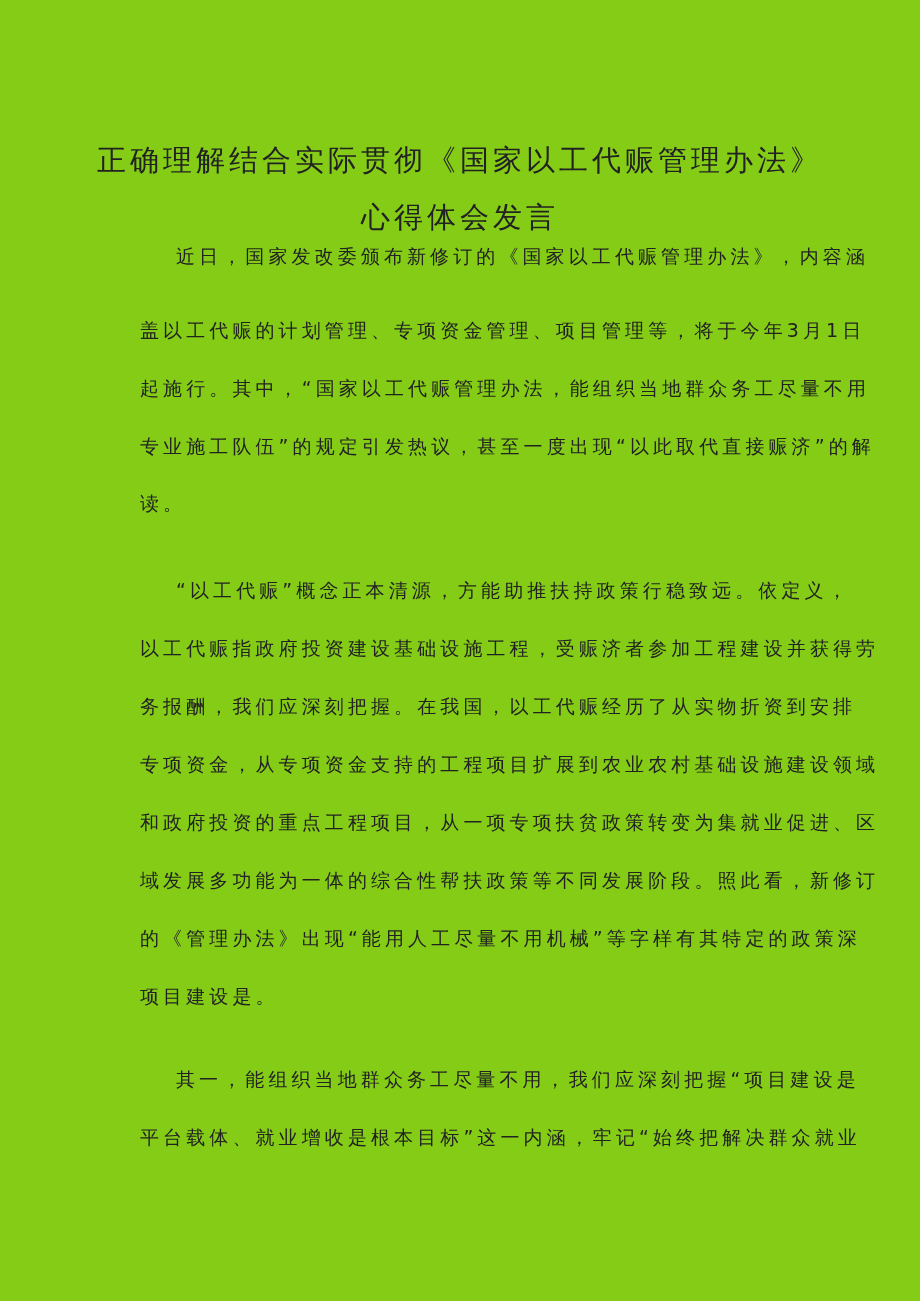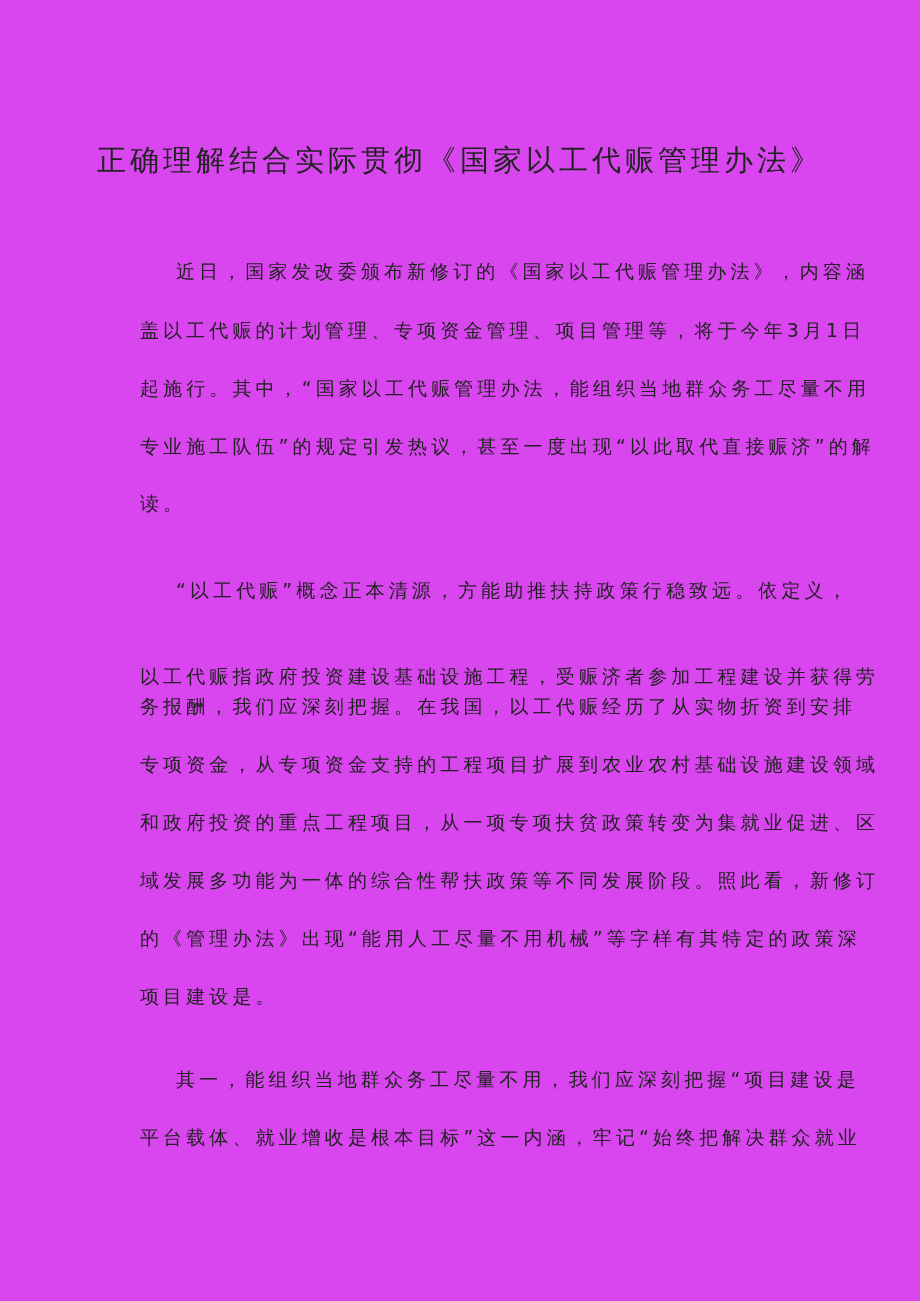--- a/index.html
+++ b/index.html
@@ -1,44 +1,45 @@
 <!DOCTYPE html>
 <html><head>
 <meta charset="utf-8">
 <style>
   html, body { margin: 0; padding: 0; background: #ffffff; }
   body { width: 920px; height: 1301px; position: relative; overflow: hidden;
          font-family: "DejaVu Sans", "Liberation Sans", sans-serif; color: #222; }
-  .page { position: absolute; left: 0; top: 0; width: 920px; height: 1301px; background: #d946ef; }
+  .page { position: absolute; left: 0; top: 0; width: 920px; height: 1301px; background: #84cc16; }
   .title { position: absolute; left: 0; width: 920px; text-align: center;
            font-size: 29px; letter-spacing: 4px; font-weight: normal; color: #222; }
   .title.l1 { top: 141px; }
   .title.l2 { top: 198px; }
   .line { position: absolute; left: 140px; width: 650px; font-size: 19px;
           letter-spacing: 4.1px; white-space: nowrap; color: #222; }
   .line.indent { left: 176px; width: 614px; }
   .para { position: absolute; left: 0; top: 0; }
 </style>
 </head>
 <body>
 
 <div class="page">
   <div class="title l1">正确理解结合实际贯彻《国家以工代赈管理办法》</div>
+  <div class="title l2">心得体会发言</div>
 
   <div class="para">
-    <div class="line indent" style="top:259px">近日，国家发改委颁布新修订的《国家以工代赈管理办法》，内容涵</div>
+    <div class="line indent" style="top:244px">近日，国家发改委颁布新修订的《国家以工代赈管理办法》，内容涵</div>
     <div class="line" style="top:318px">盖以工代赈的计划管理、专项资金管理、项目管理等，将于今年3月1日</div>
     <div class="line" style="top:376px">起施行。其中，“国家以工代赈管理办法，能组织当地群众务工尽量不用</div>
     <div class="line" style="top:434px">专业施工队伍”的规定引发热议，甚至一度出现“以此取代直接赈济”的解</div>
     <div class="line" style="top:491px">读。</div>
   </div>
 
   <div class="para">
     <div class="line indent" style="top:578px">“以工代赈”概念正本清源，方能助推扶持政策行稳致远。依定义，</div>
-    <div class="line" style="top:664px">以工代赈指政府投资建设基础设施工程，受赈济者参加工程建设并获得劳</div>
+    <div class="line" style="top:636px">以工代赈指政府投资建设基础设施工程，受赈济者参加工程建设并获得劳</div>
     <div class="line" style="top:694px">务报酬，我们应深刻把握。在我国，以工代赈经历了从实物折资到安排</div>
     <div class="line" style="top:752px">专项资金，从专项资金支持的工程项目扩展到农业农村基础设施建设领域</div>
     <div class="line" style="top:810px">和政府投资的重点工程项目，从一项专项扶贫政策转变为集就业促进、区</div>
     <div class="line" style="top:868px">域发展多功能为一体的综合性帮扶政策等不同发展阶段。照此看，新修订</div>
     <div class="line" style="top:926px">的《管理办法》出现“能用人工尽量不用机械”等字样有其特定的政策深</div>
     <div class="line" style="top:984px">项目建设是。</div>
   </div>
 
   <div class="para">
     <div class="line indent" style="top:1067px">其一，能组织当地群众务工尽量不用，我们应深刻把握“项目建设是</div>

